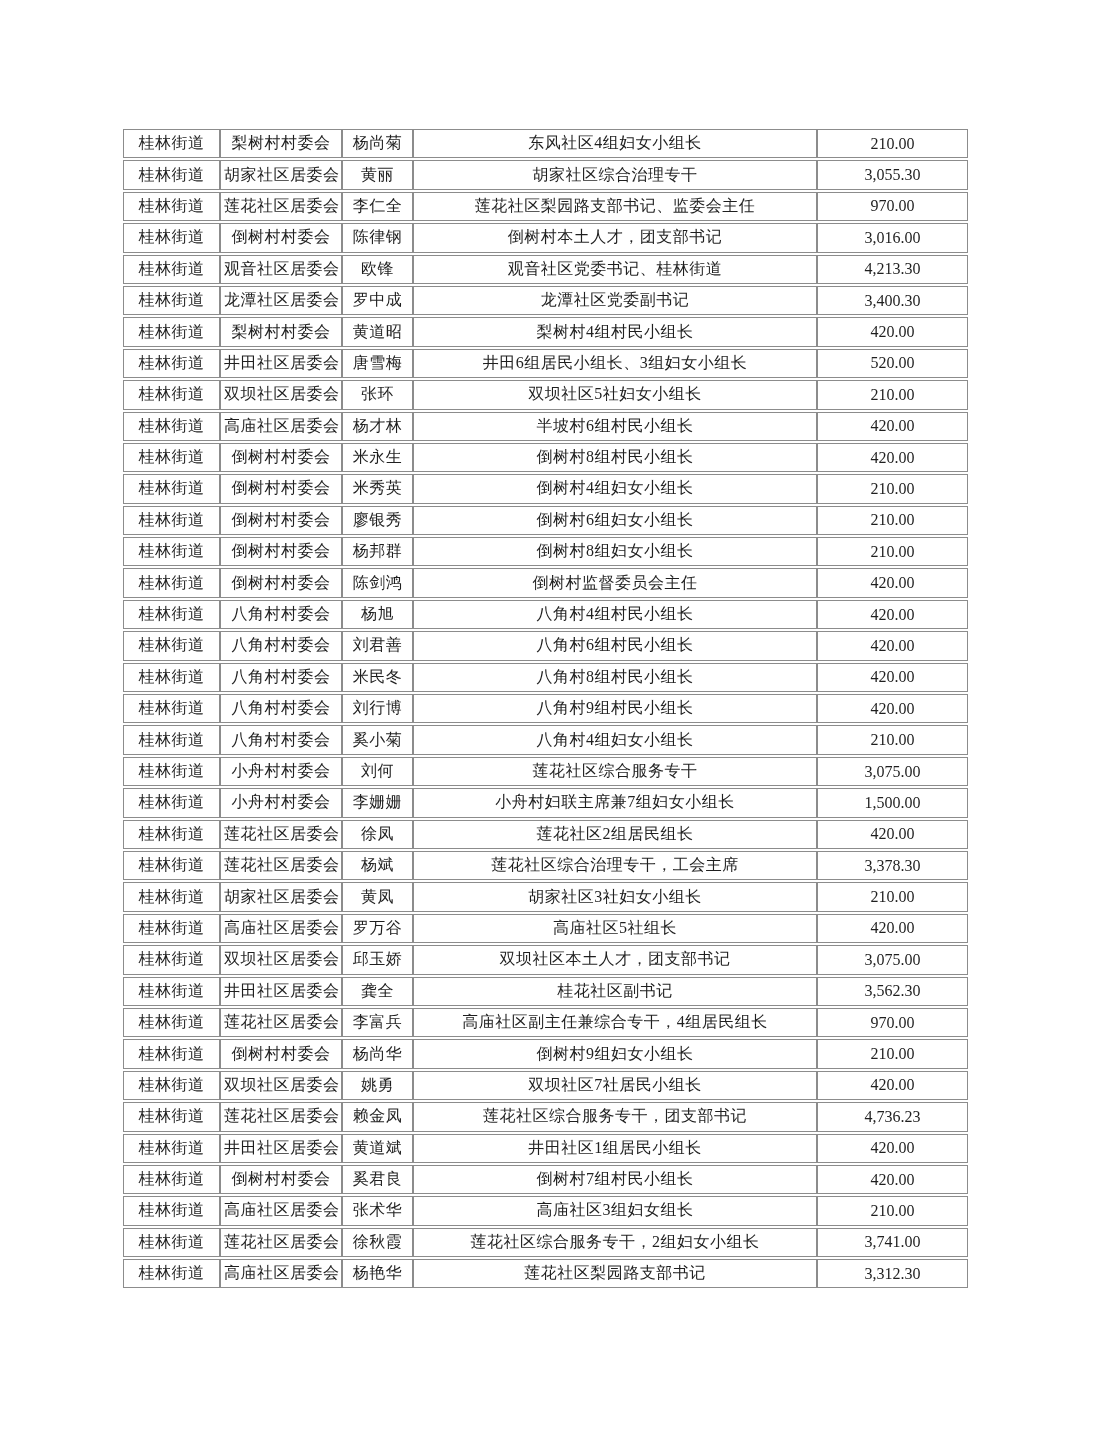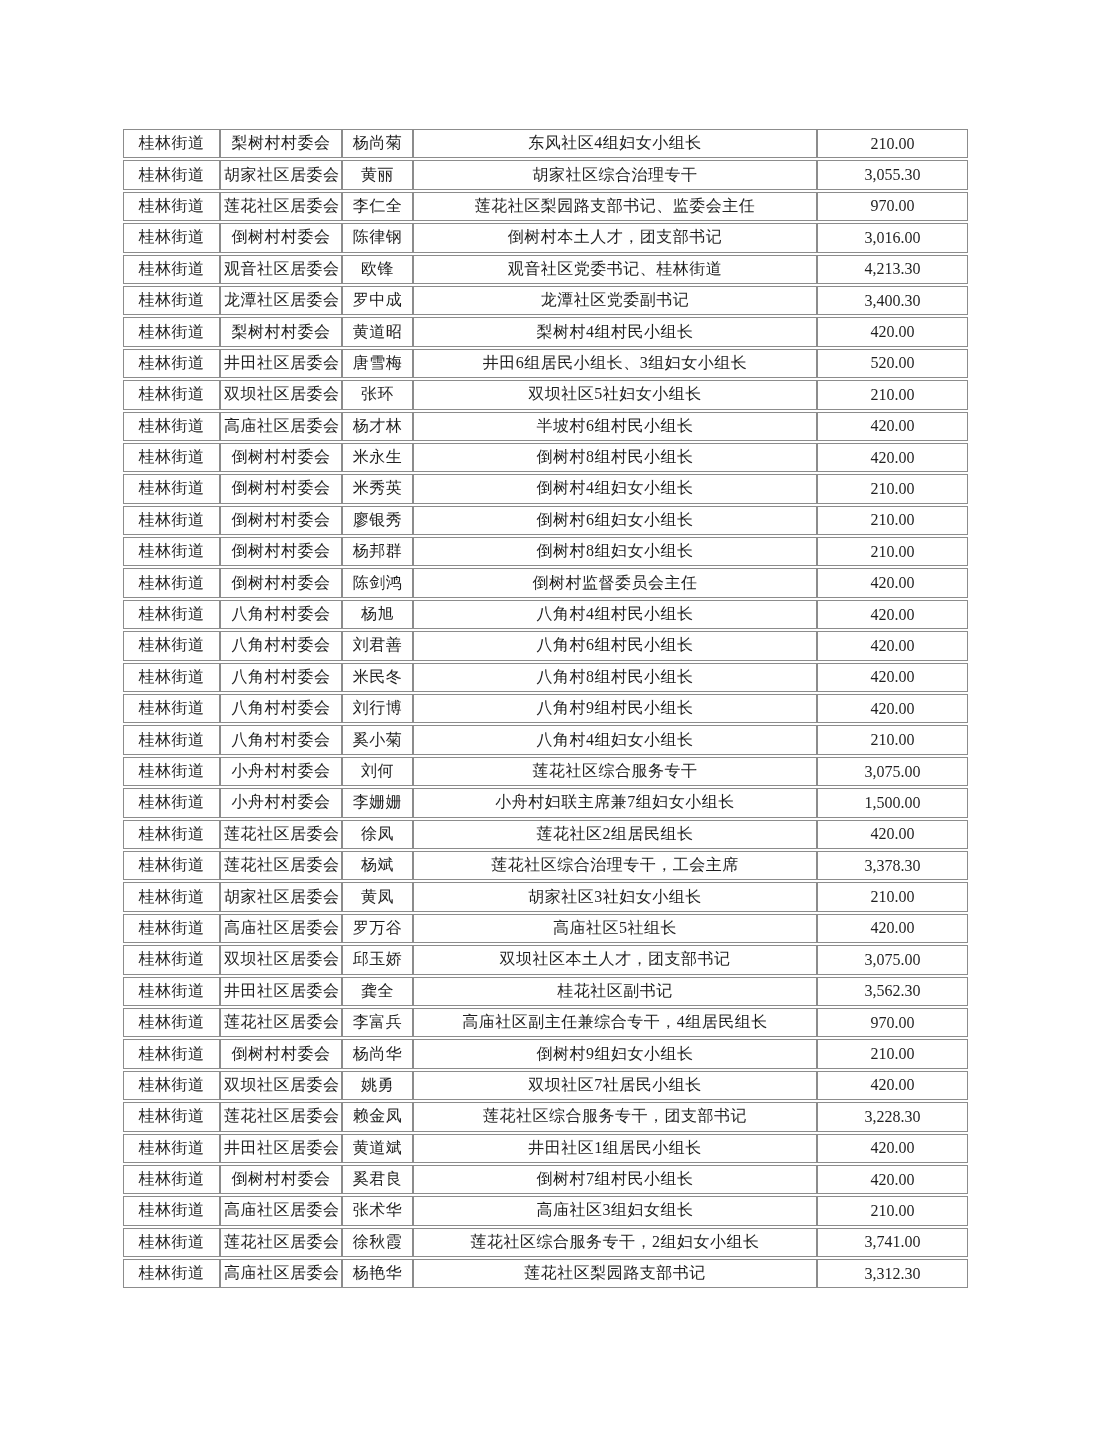--- a/index.html
+++ b/index.html
@@ -272,21 +272,21 @@
     <td class="cell cell-cjk">双坝社区居委会</td>
     <td class="cell cell-cjk">姚勇</td>
     <td class="cell cell-cjk">双坝社区7社居民小组长</td>
     <td class="cell">420.00</td>
   </tr>
         <tr>
     <td class="cell cell-cjk">桂林街道</td>
     <td class="cell cell-cjk">莲花社区居委会</td>
     <td class="cell cell-cjk">赖金凤</td>
     <td class="cell cell-cjk">莲花社区综合服务专干，团支部书记</td>
-    <td class="cell">3,228.30</td>
+    <td class="cell">4,736.23</td>
   </tr>
         <tr>
     <td class="cell cell-cjk">桂林街道</td>
     <td class="cell cell-cjk">井田社区居委会</td>
     <td class="cell cell-cjk">黄道斌</td>
     <td class="cell cell-cjk">井田社区1组居民小组长</td>
     <td class="cell">420.00</td>
   </tr>
         <tr>
     <td class="cell cell-cjk">桂林街道</td>

